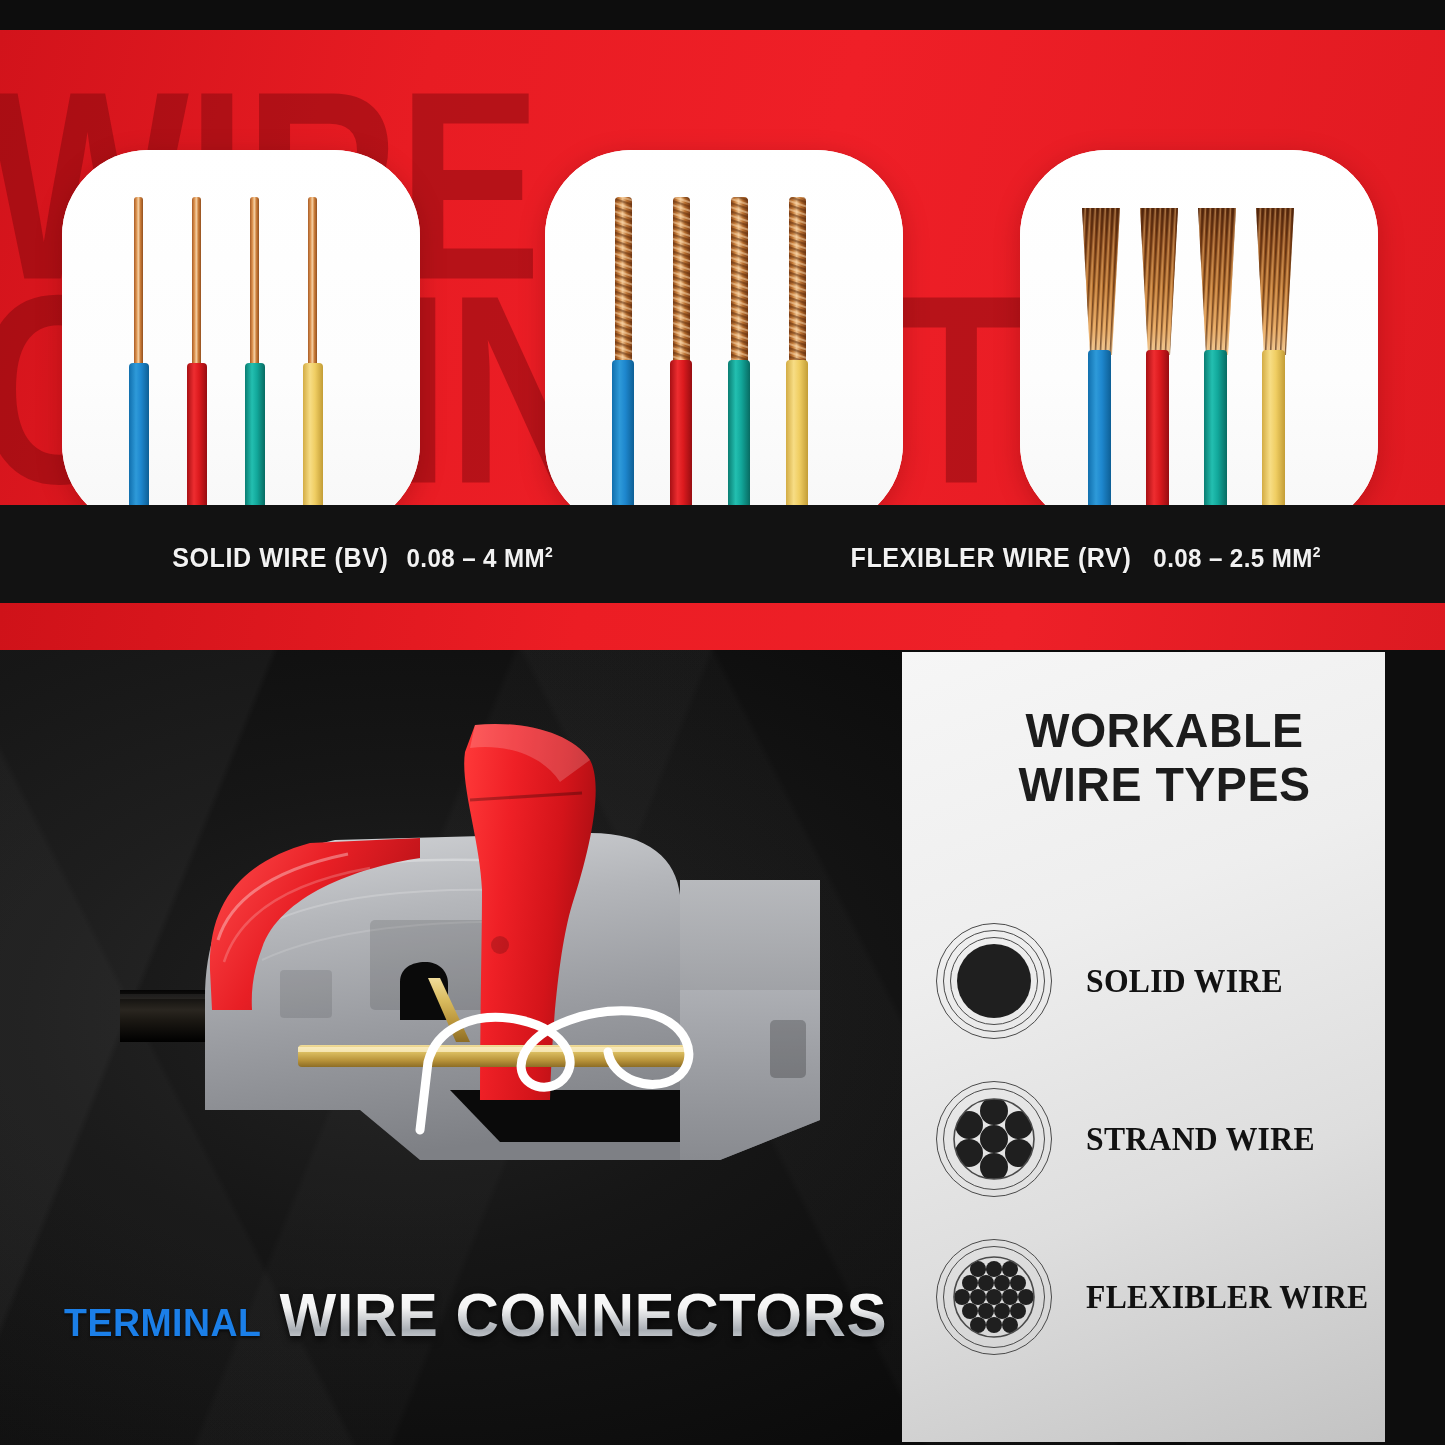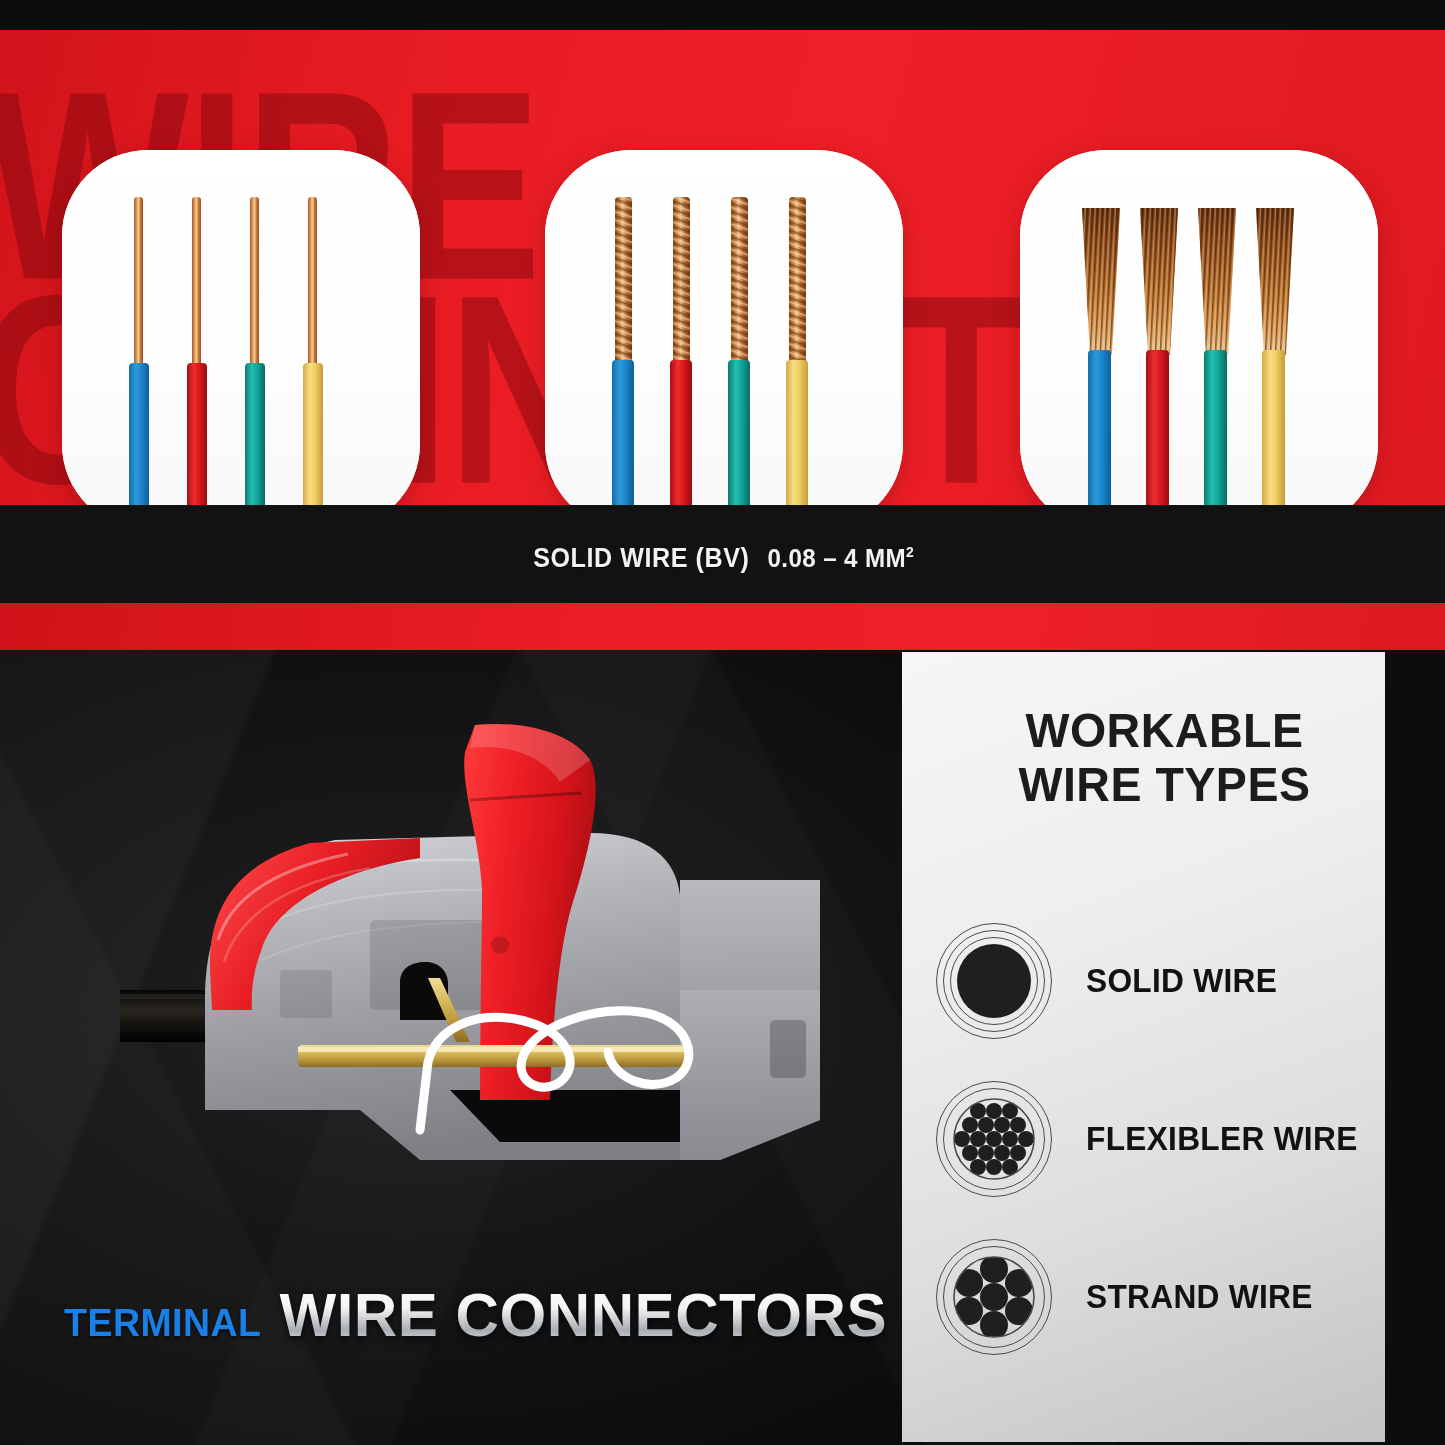--- a/index.html
+++ b/index.html
@@ -105,21 +105,21 @@
   .panel-title {
     margin:52px 0 0 0; text-align:center;
     font-size:48px; font-weight:800; line-height:1.12; color:#1c1c1c;
     letter-spacing:.5px;
     padding-left:42px;
   }
   .panel-title .ln { display:block; transform:scaleX(.97); }
 
   .wtype-list { position:absolute; left:0; top:250px; width:100%; }
   .wtype {
-    display:flex; align-items:center; height:158px; padding-left:34px;
+    display:flex; align-items:center; height:158px; padding-left:34px;font-family:Liberation Serif, serif;
   }
   .wtype-icon { position:relative; width:116px; height:116px; flex:0 0 116px; }
   .wtype-label {
     margin-left:34px; font-size:33px; font-weight:800; color:#121212;
     letter-spacing:.3px; transform:scaleX(.96); transform-origin:left center;
   }
   .ring {
     position:absolute; border-radius:50%; border:1.6px solid #4a4a4a;
   }
   .ring.r1 { inset:0; }
@@ -263,20 +263,24 @@
         </svg>
       </div>
     </div>
   </div>
 
   <div class="spec-band">
     <div class="spec-cell">
       <div class="spec-title">SOLID WIRE (BV)</div>
       <div class="spec-sub"><span>0.08 – 4 MM</span><sup>2</sup></div>
     </div>
+    <div class="spec-cell">
+      <div class="spec-title">FLEXIBLER WIRE (RV)</div>
+      <div class="spec-sub"><span>0.08 – 2.5 MM</span><sup>2</sup></div>
+    </div>
   </div>
 
   <div class="red-sliver">
     <div class="wm">CONNECTO</div>
   </div>
 
   <div class="stage">
     <div class="stage-tex"></div>
 
     <div class="connector">
@@ -410,20 +414,43 @@
     <div class="wtype-list">
 
       <div class="wtype">
         <div class="wtype-icon">
           <div class="ring r1"></div>
           <div class="ring r2"></div>
           <div class="ring r3"></div>
           <div class="dot-core"></div>
         </div>
         <div class="wtype-label">SOLID WIRE</div>
+      </div>
+
+      <div class="wtype">
+        <div class="wtype-icon">
+          <div class="ring r1"></div>
+          <div class="ring r2"></div>
+          <svg viewBox="0 0 116 116" width="116" height="116" style="position:absolute;inset:0;">
+            <clipPath id="clipStrand">
+                <circle cx="58" cy="58" r="40"></circle>
+              </clipPath>
+            <g clip-path="url(#clipStrand)" fill="#1f1f1f">
+              <circle cx="58" cy="58" r="14"></circle>
+              <circle cx="58" cy="30" r="14"></circle>
+              <circle cx="58" cy="86" r="14"></circle>
+              <circle cx="33" cy="44" r="14"></circle>
+              <circle cx="33" cy="72" r="14"></circle>
+              <circle cx="83" cy="44" r="14"></circle>
+              <circle cx="83" cy="72" r="14"></circle>
+            </g>
+            <circle cx="58" cy="58" r="40" fill="none" stroke="#4a4a4a" stroke-width="1.6"></circle>
+          </svg>
+        </div>
+        <div class="wtype-label">STRAND WIRE</div>
       </div>
 
       <div class="wtype">
         <div class="wtype-icon">
           <div class="ring r1"></div>
           <div class="ring r2"></div>
           <svg viewBox="0 0 116 116" width="116" height="116" style="position:absolute;inset:0;">
             <clipPath id="clipFlex">
                 <circle cx="58" cy="58" r="40"></circle>
               </clipPath>
@@ -447,39 +474,16 @@
               <circle cx="42" cy="86" r="8"></circle>
                 <circle cx="58" cy="86" r="8"></circle>
                 <circle cx="74" cy="86" r="8"></circle>
             </g>
             <circle cx="58" cy="58" r="40" fill="none" stroke="#4a4a4a" stroke-width="1.6"></circle>
           </svg>
         </div>
         <div class="wtype-label">FLEXIBLER WIRE</div>
       </div>
 
-      <div class="wtype">
-        <div class="wtype-icon">
-          <div class="ring r1"></div>
-          <div class="ring r2"></div>
-          <svg viewBox="0 0 116 116" width="116" height="116" style="position:absolute;inset:0;">
-            <clipPath id="clipStrand">
-                <circle cx="58" cy="58" r="40"></circle>
-              </clipPath>
-            <g clip-path="url(#clipStrand)" fill="#1f1f1f">
-              <circle cx="58" cy="58" r="14"></circle>
-              <circle cx="58" cy="30" r="14"></circle>
-              <circle cx="58" cy="86" r="14"></circle>
-              <circle cx="33" cy="44" r="14"></circle>
-              <circle cx="33" cy="72" r="14"></circle>
-              <circle cx="83" cy="44" r="14"></circle>
-              <circle cx="83" cy="72" r="14"></circle>
-            </g>
-            <circle cx="58" cy="58" r="40" fill="none" stroke="#4a4a4a" stroke-width="1.6"></circle>
-          </svg>
-        </div>
-        <div class="wtype-label">STRAND WIRE</div>
-      </div>
-
     </div>
   </div>
 
 </div>
 
 </body></html>

